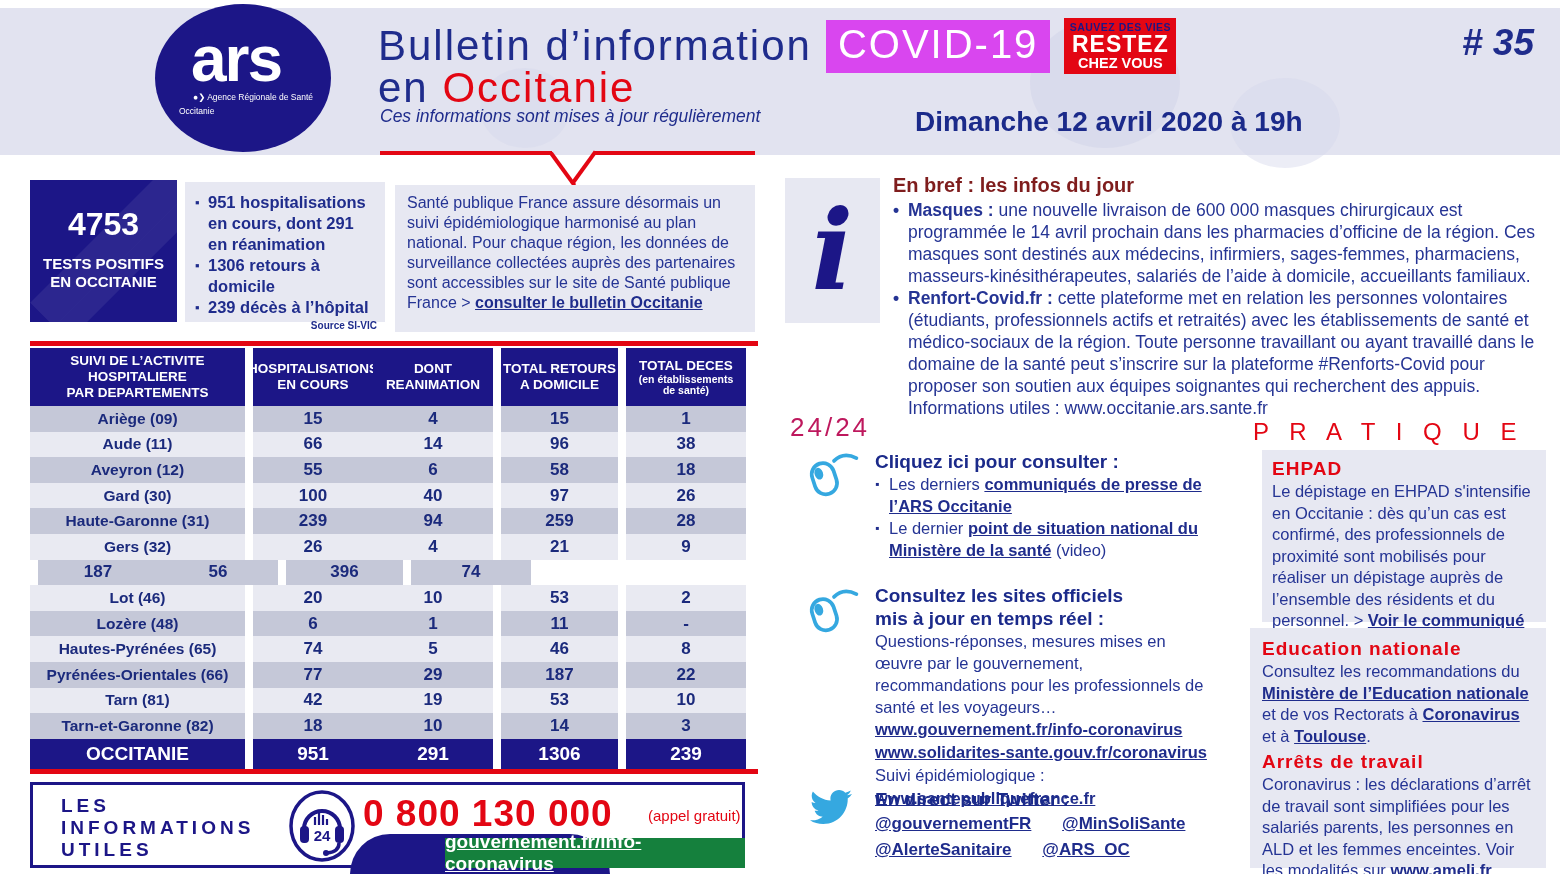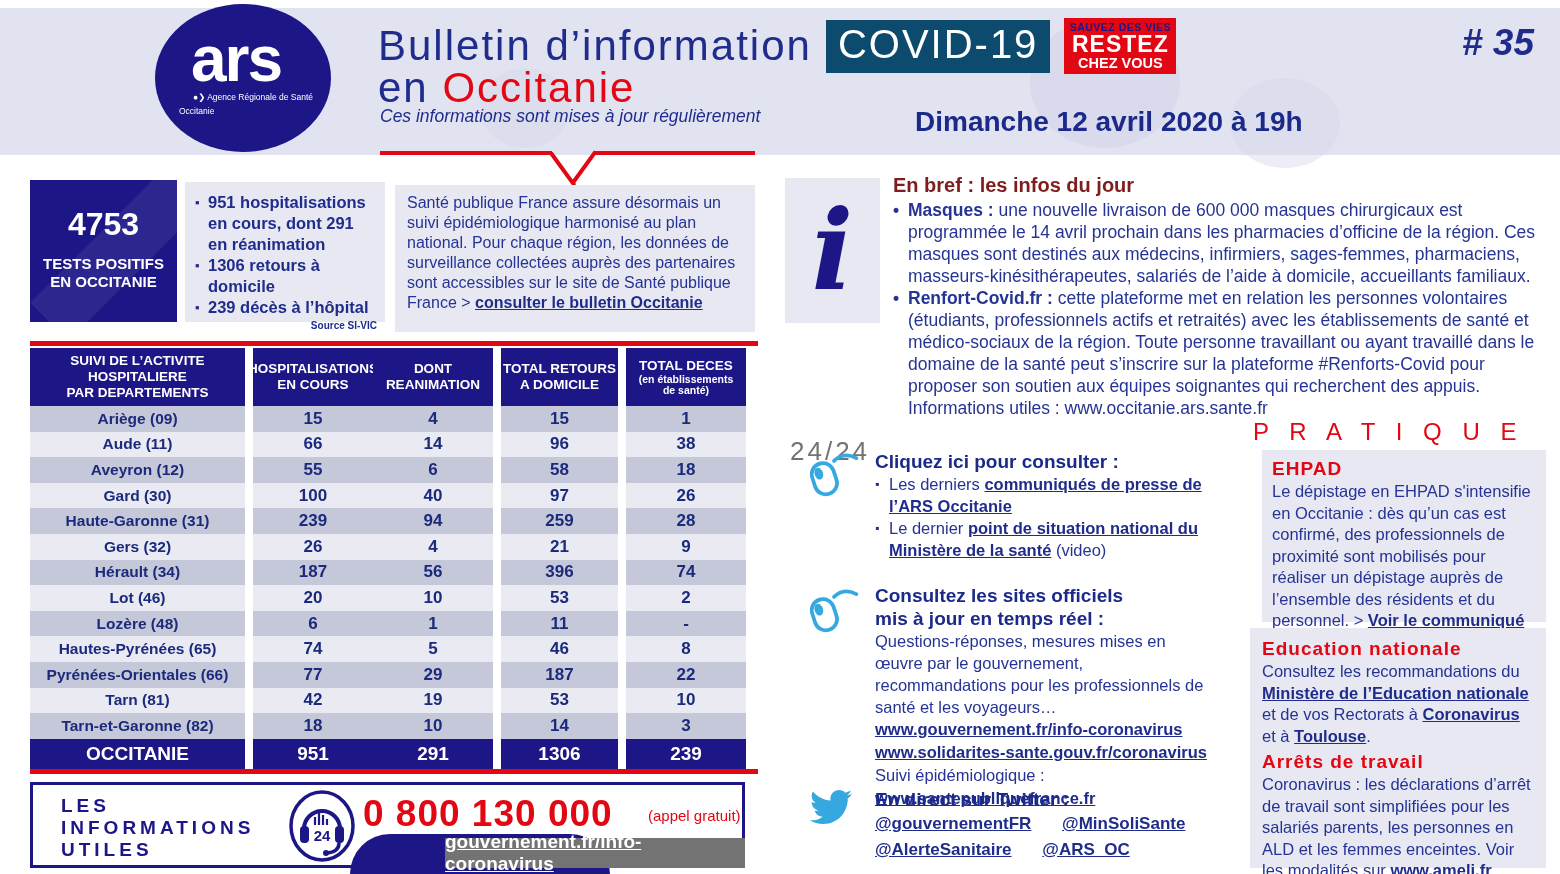--- a/index.html
+++ b/index.html
@@ -10,21 +10,21 @@
   
   .header-band { position:absolute; left:0; top:8px; width:1560px; height:147px; background:#e2e3f0; }
   .virus { position:absolute; border-radius:50%; background:#d4d6ea; opacity:.6; }
   .ars-logo { position:absolute; left:155px; top:4px; width:176px; height:148px; background:#1c1687;
               border-radius:50%; color:#fff; overflow:hidden; }
   .ars-word { position:absolute; left:36px; top:18px; font-size:64px; font-weight:bold; letter-spacing:-2px; }
   .ars-sub  { position:absolute; left:38px; top:88px; font-size:8.5px; white-space:nowrap; }
   .ars-sub2 { position:absolute; left:24px; top:102px; font-size:8.5px; }
   .title-line1 { position:absolute; left:378px; top:18px; display:flex; align-items:center; gap:14px; }
   .title-main { font-size:42px; letter-spacing:2px; color:#1f2c8c; font-weight:500; }
-  .covid-chip { background:#0c4a6e; color:#fff; font-size:40px; padding:2px 12px 6px 12px; letter-spacing:2px; }
+  .covid-chip { background:#d946ef; color:#fff; font-size:40px; padding:2px 12px 6px 12px; letter-spacing:2px; }
   .stay-badge { background:#e30613; width:112px; height:56px; text-align:center; line-height:1; padding-top:4px; }
   .stay-l1 { color:#1c1687; font-size:10.5px; font-weight:bold; letter-spacing:.5px; }
   .stay-l2 { color:#fff; font-size:23px; font-weight:bold; letter-spacing:1px; }
   .stay-l3 { color:#fff; font-size:14.5px; font-weight:bold; }
   .issue-no { position:absolute; right:26px; top:22px; font-size:37px; font-weight:bold; font-style:italic; color:#1f2c8c; }
   .title-line2 { position:absolute; left:378px; top:64px; font-size:42px; letter-spacing:2px; }
   .t-en { color:#1f2c8c; } .t-occ { color:#e30613; }
   .subtitle { position:absolute; left:380px; top:106px; font-style:italic; font-size:17.5px; line-height:21px; color:#1f2c8c; }
   .date-line { position:absolute; left:915px; top:106px; font-size:28px; font-weight:bold; color:#1b2a8a; }
   .redline { position:absolute; height:4px; background:#e30613; }
@@ -60,32 +60,32 @@
   .trow-total { display:flex; height:30px; }
   .trow-total .td { background:#1c1687 !important; color:#fff; font-size:19px; }
   .dec-sub { font-size:10.5px; line-height:11px; font-weight:bold; }
 
   
   .hotline { position:absolute; left:30px; top:782px; width:715px; height:86px; background:#fff; border:3px solid #1c1687; }
   .hl-label { position:absolute; left:28px; top:10px; font-size:19px; font-weight:bold; letter-spacing:4px; color:#1c1687; line-height:22px; }
   .hl-phone { position:absolute; left:330px; top:8px; font-size:37px; font-weight:bold; color:#e30613; letter-spacing:1px; }
   .hl-note { position:absolute; left:615px; top:22px; font-size:15px; color:#e30613; }
   .semicircle { position:absolute; left:350px; top:834px; width:260px; height:40px; background:#1c1687; border-radius:130px 130px 0 0; }
-  .hl-bar { position:absolute; left:445px; top:838px; width:300px; height:30px; background:#737373; display:flex; align-items:center; justify-content:center; }
+  .hl-bar { position:absolute; left:445px; top:838px; width:300px; height:30px; background:#15803d; display:flex; align-items:center; justify-content:center; }
   .hl-bar span { color:#fff; font-weight:bold; font-size:19px; text-decoration:underline; cursor:pointer; }
 
   
   .info-ibox { position:absolute; left:785px; top:178px; width:95px; height:145px; background:#e7e8f2; display:flex; align-items:center; justify-content:center; }
   .info-i { font-family:"DejaVu Serif", serif; font-style:italic; font-weight:bold; font-size:110px; color:#1c1687; line-height:1; }
   .enbref { position:absolute; left:893px; top:174px; width:662px; }
   .enbref-title { font-size:20px; font-weight:bold; color:#7f1d1d; margin-bottom:2px; }
   .enbref li { list-style:none; position:relative; padding-left:15px; font-size:17.5px; line-height:22px; color:#253494; }
   .enbref li::before { content:"•"; position:absolute; left:0; font-weight:bold; }
   .lead { font-weight:bold; }
-  .badge-247 { position:absolute; left:790px; top:412px; color:#737373; font-size:26px; letter-spacing:3px;margin-top:24px; }
+  .badge-247 { position:absolute; left:790px; top:412px; color:#be185d; font-size:26px; letter-spacing:3px; }
   .click-block { position:absolute; left:875px; top:450px; width:330px; }
   .blk-title { font-size:19px; font-weight:bold; color:#1b2a8a; line-height:23px; }
   .sq-list li { list-style:none; position:relative; padding-left:14px; font-size:16.5px; line-height:22px; color:#253494; }
   .sq-list li::before { content:"▪"; position:absolute; left:0; font-size:12px; color:#1f2c8c; }
   .official-block { position:absolute; left:875px; top:584px; width:334px; }
   .official-block p { font-size:16.5px; line-height:22px; color:#253494; }
   .links p { font-size:16.5px; line-height:23px; }
   .twitter-block { position:absolute; left:875px; top:788px; }
   .tw-handles { font-size:17px; line-height:26px; }
   .tw-handles span { margin-right:26px; }
@@ -250,21 +250,20 @@
     <div class="gap8"></div>
     <div class="td num w-hosp">26</div>
     <div class="td num w-rea">4</div>
     <div class="gap8"></div>
     <div class="td num w-dom">21</div>
     <div class="gap8"></div>
     <div class="td num w-dec">9</div>
   </div>
 
   <div class="tr">
-    <div class="td dept w-dept">Hérault (34)</div>
     <div class="gap8"></div>
     <div class="td num w-hosp">187</div>
     <div class="td num w-rea">56</div>
     <div class="gap8"></div>
     <div class="td num w-dom">396</div>
     <div class="gap8"></div>
     <div class="td num w-dec">74</div>
   </div>
 
   <div class="tr">

